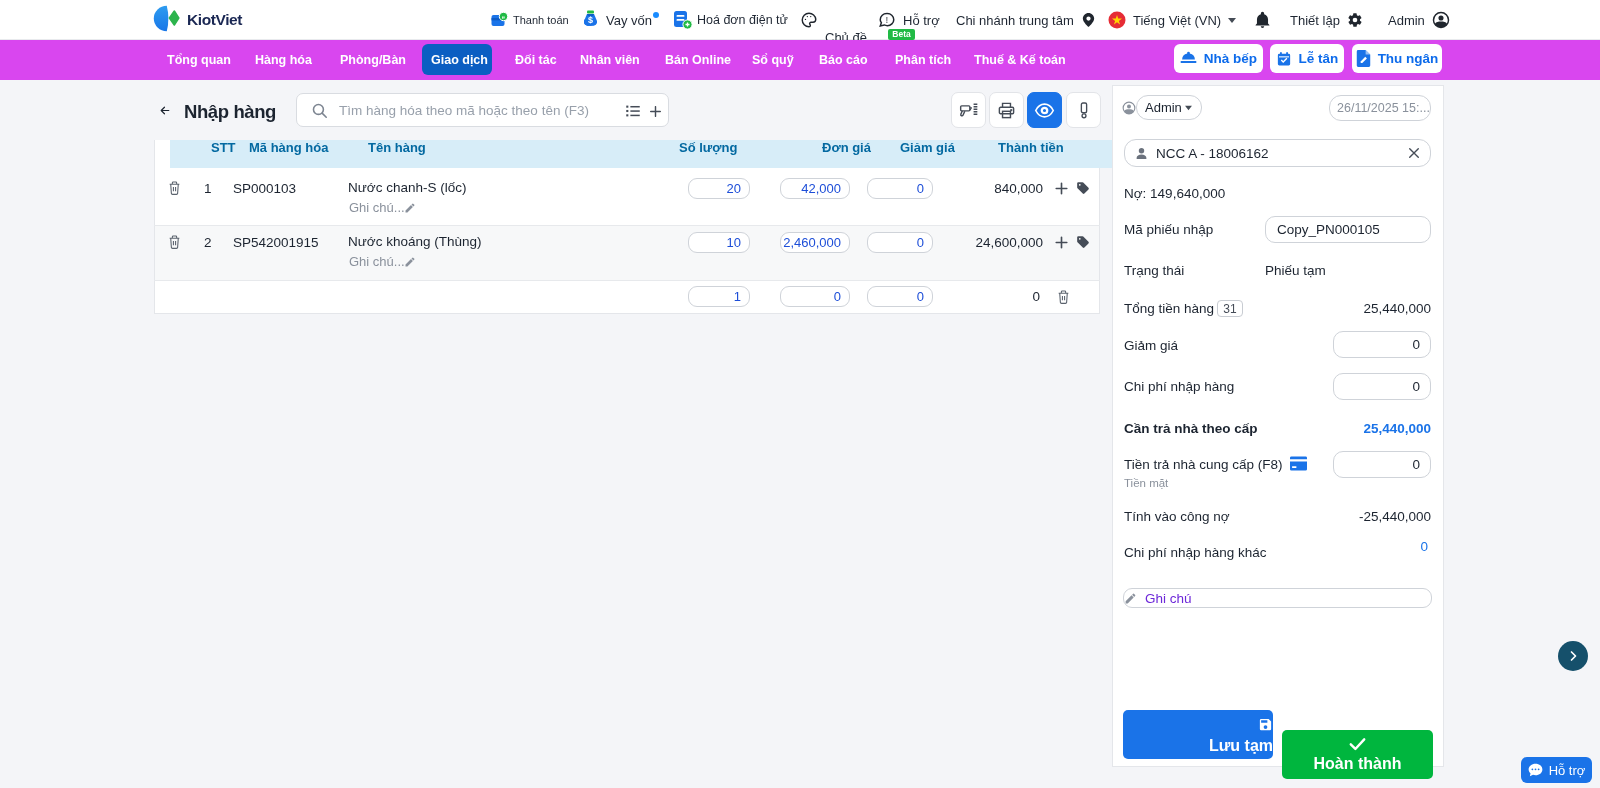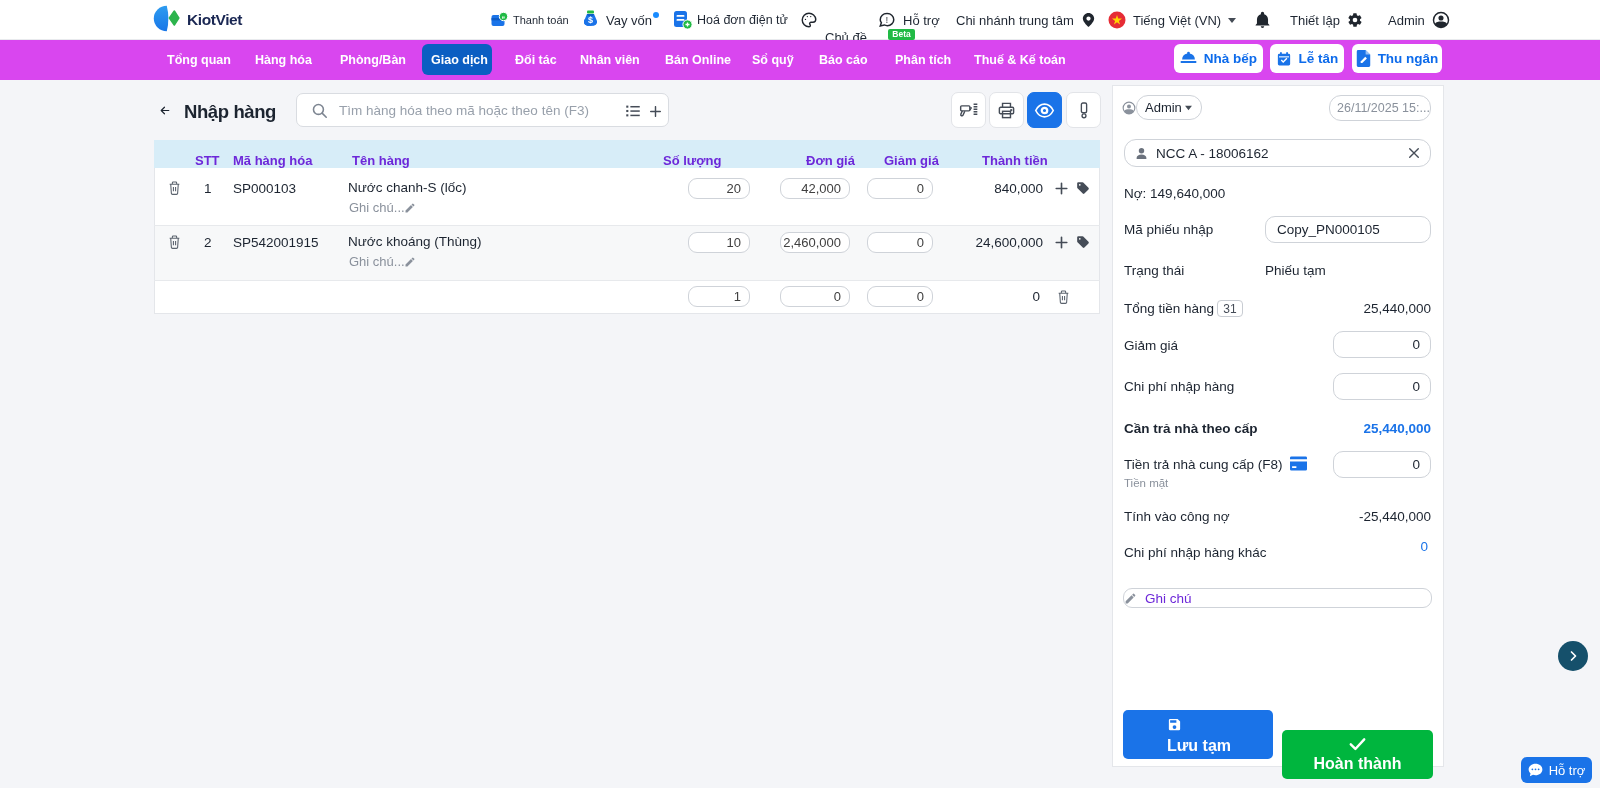--- a/index.html
+++ b/index.html
@@ -12,29 +12,29 @@
 #bluenav { position:absolute; left:0; top:40px; width:1600px; height:40px; background:#d946ef; z-index:5; }
 .nitem { position:absolute; top:0; height:40px; display:flex; align-items:center; color:#fff; font-size:12.5px; font-weight:bold; }
 .navbtn { position:absolute; top:4px; height:29px; background:#fff; border-radius:6px; display:flex; align-items:center; justify-content:center; gap:7px; color:#0d6beb; font-size:13.5px; font-weight:bold; }
 
 #backarrow { position:absolute; left:158px; top:104px; width:14px; height:13px; }
 #pagetitle { position:absolute; left:184px; top:101px; letter-spacing:-0.4px; font-size:18.5px; font-weight:bold; color:#1c2430; }
 #searchbox { position:absolute; left:296px; top:93px; width:373px; height:34px; background:#fff; border:1px solid #d9dce1; border-radius:7px; display:flex; align-items:center; }
 .iconbtn { position:absolute; top:92px; width:35px; height:36px; background:#fff; border:1px solid #e2e4e8; border-radius:7px; display:flex; align-items:center; justify-content:center; }
 
 #leftcard { position:absolute; left:154px; top:140px; width:946px; height:174px; background:#fff; border:1px solid #e4e6ea; border-top:none; }
-#thead { position:absolute; left:154px; top:140px; width:946px; height:28px; background:#d7edf8; display:flex; align-items:flex-end; font-size:13px; font-weight:bold; color:#6d28d9; }
-.cell-in { height:21px; background:#fff; border:1px solid #cfd3d9; border-radius:9px; font-size:13px; color:#404040; text-align:right; padding:0 8px; display:flex; align-items:center; justify-content:flex-end; position:absolute; }
+#thead { position:absolute; left:170px; top:140px; width:946px; height:28px; background:#d7edf8; display:flex; align-items:flex-start; font-size:13px; font-weight:bold; color:#0369a1; }
+.cell-in { height:21px; background:#fff; border:1px solid #cfd3d9; border-radius:9px; font-size:13px; color:#1d4ed8; text-align:right; padding:0 8px; display:flex; align-items:center; justify-content:flex-end; position:absolute; }
 .rowline { position:absolute; left:154px; width:946px; height:1px; background:#e7e9ec; }
 
 #rpanel { position:absolute; left:1112px; top:85px; width:332px; height:682px; background:#fff; border:1px solid #e4e6ea; }
 .rp { position:absolute; font-size:13.5px; color:#1c2430; }
 .rinput { position:absolute; background:#fff; border:1px solid #cfd3d9; border-radius:9px; font-size:13.5px; color:#1c2430; display:flex; align-items:center; }
 
-#btn-luutam { position:absolute; left:1123px; top:710px; width:150px; height:49px; background:#1a73e8; border-radius:5px; color:#fff; text-align:left; font-weight:bold; font-size:16px;padding-left:44px; }
+#btn-luutam { position:absolute; left:1123px; top:710px; width:150px; height:49px; background:#1a73e8; border-radius:5px; color:#fff; text-align:right; font-weight:bold; font-size:16px;padding-left:44px; }
 #btn-hoanthanh { position:absolute; left:1282px; top:710px; width:151px; height:49px; background:#00b63e; border-radius:5px; color:#fff; text-align:center; font-weight:bold; font-size:16px;margin-top:20px; }
 #floatcircle { position:absolute; left:1558px; top:641px; width:30px; height:30px; border-radius:50%; background:#15506b; display:flex; align-items:center; justify-content:center; }
 #hotro { position:absolute; left:1521px; top:757px; width:71px; height:26px; background:#1a73e8; border-radius:6px; color:#fff; font-size:13px; display:flex; align-items:center; justify-content:center; gap:6px; }
 </style>
 </head>
 <body>
 <div id="tophdr">
 
   <svg class="abs" style="left:150px;top:5px" width="30" height="27" viewBox="0 0 30 27">
     <defs>

